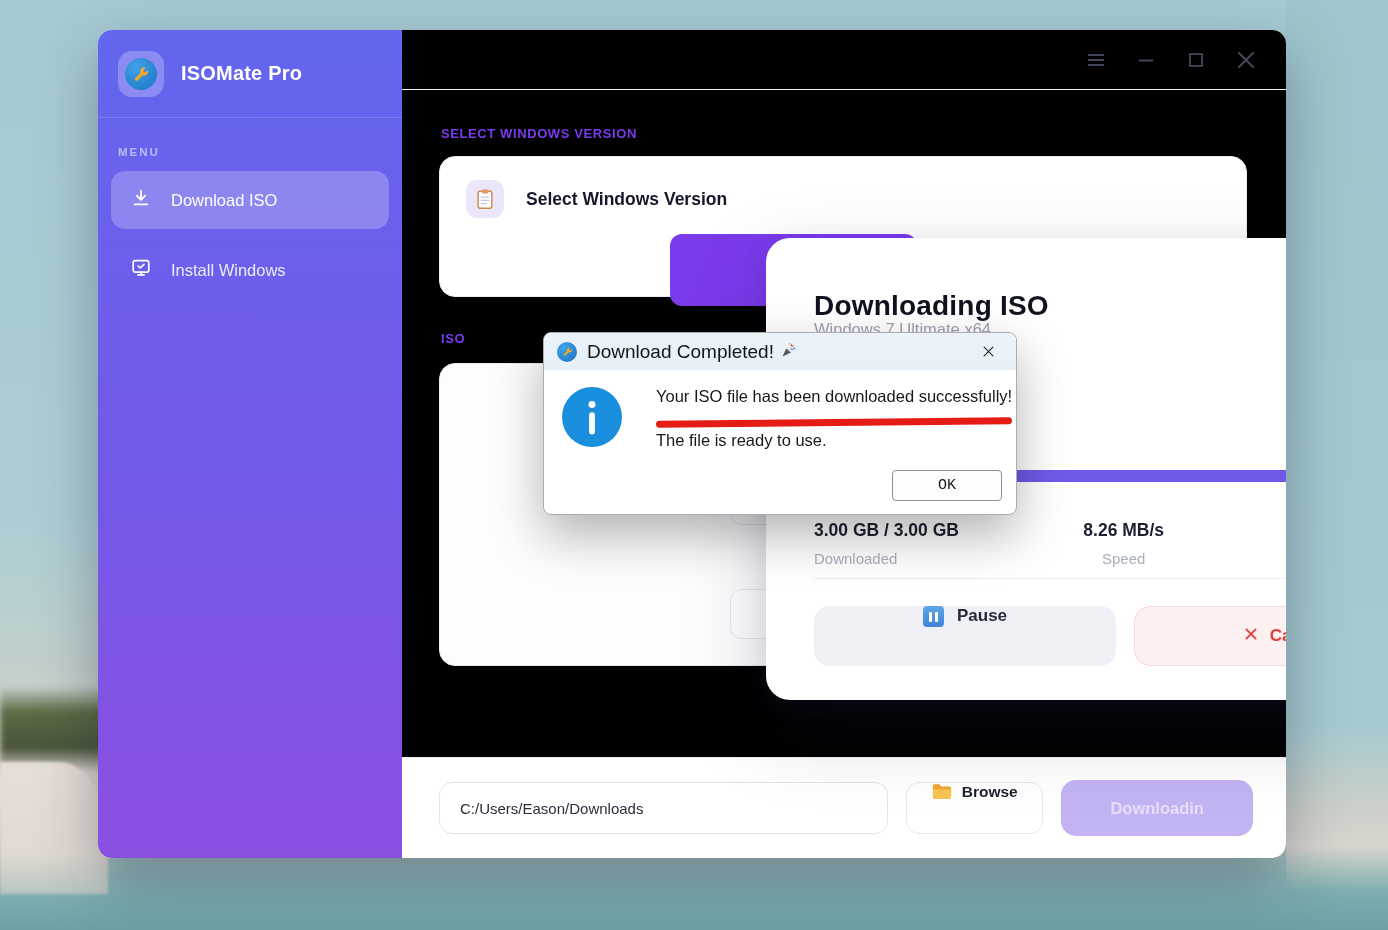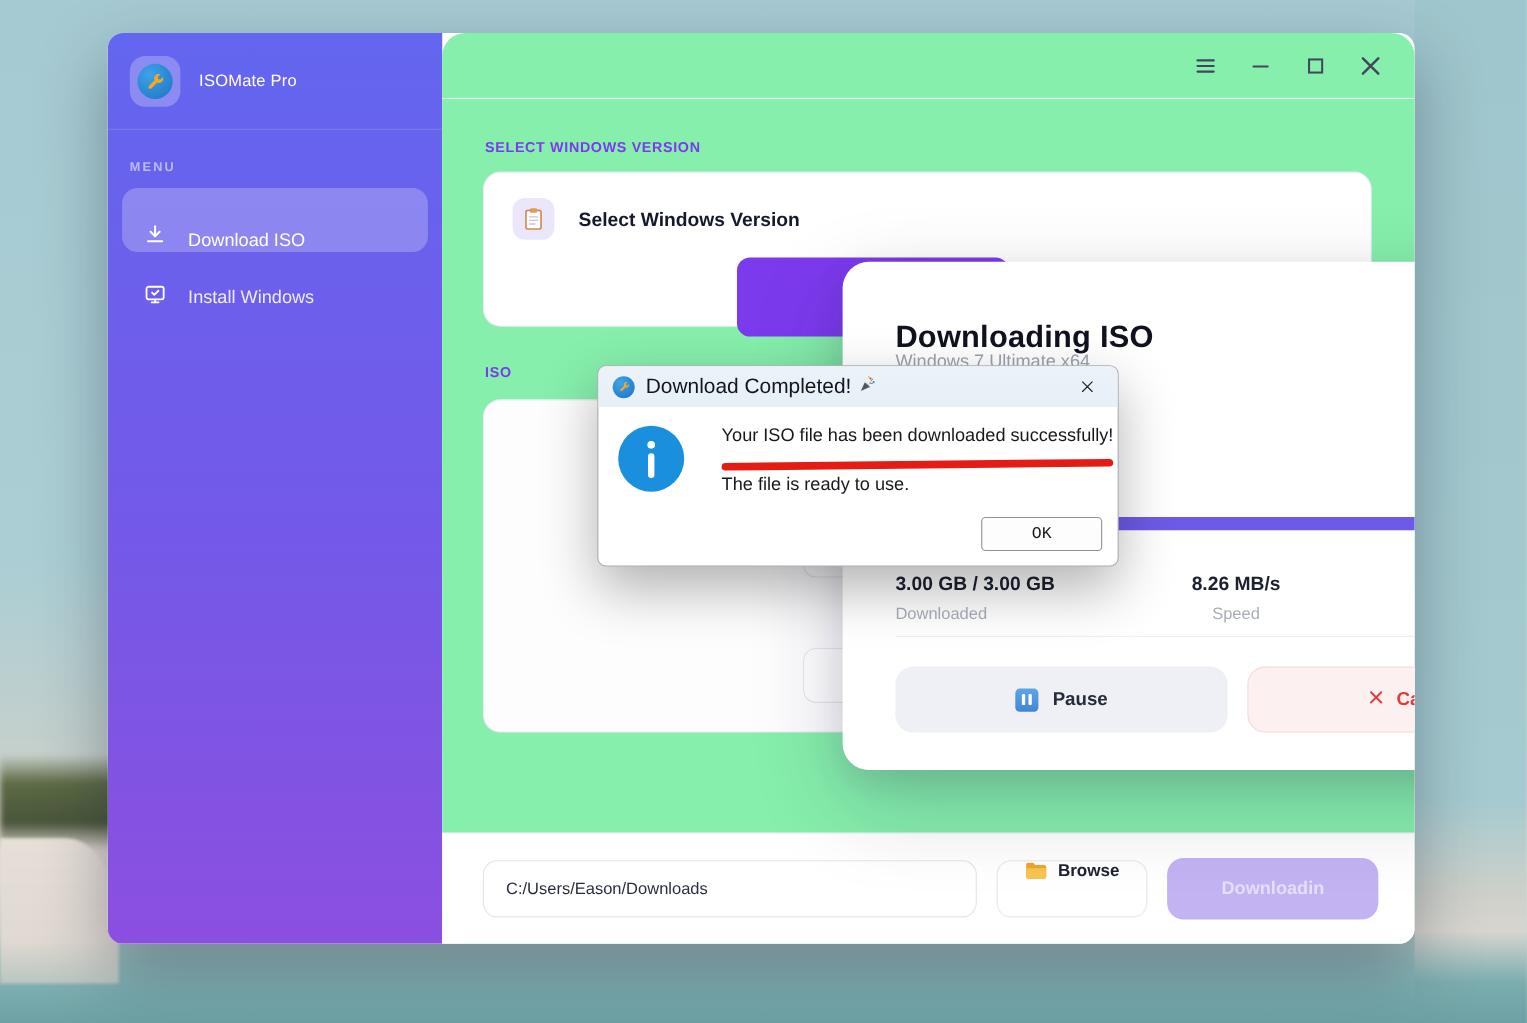--- a/index.html
+++ b/index.html
@@ -26,29 +26,29 @@
     display:flex; overflow:hidden; }
 
   
   .sidebar { width:304px; flex:0 0 304px; background:linear-gradient(180deg,#6366ef 0%,#7459e8 55%,#8b4fe0 100%); color:#fff; }
   .logo-row { height:88px; display:flex; align-items:center; gap:17px; padding:0 20px;
     border-bottom:1px solid rgba(255,255,255,.16); }
   .logo-badge { width:46px; height:46px; border-radius:14px; background:rgba(255,255,255,.25);
     display:flex; align-items:center; justify-content:center; }
   .logo-circle { width:32px; height:32px; border-radius:50%;
     background:radial-gradient(circle at 35% 30%,#3fa2e8,#1b74c4); display:flex; align-items:center; justify-content:center; }
-  .app-title { font-size:15px; font-weight:normal; letter-spacing:.2px; }
+  .app-title { font-size:20px; font-weight:bold; letter-spacing:.2px; }
   .menu-label { margin:28px 0 13px 20px; font-size:11.5px; font-weight:bold; letter-spacing:2px; color:rgba(255,255,255,.55); }
   .nav-item { margin:0 13px; height:58px; border-radius:14px; display:flex; align-items:center;
     gap:19px; padding-left:19px; font-size:16.5px; color:rgba(255,255,255,.88); cursor:pointer; }
-  .nav-item.active { background:rgba(255,255,255,.24); color:#fff;align-items:flex-end; }
+  .nav-item.active { background:rgba(255,255,255,.24); color:#fff; }
   .nav-item + .nav-item { margin-top:12px; }
 
   
-  .main { flex:1; position:relative; background:#86efac;border-radius:21px; }
+  .main { flex:1; position:relative; background:#000000; }
   .titlebar { height:60px; display:flex; align-items:center; justify-content:flex-end;
     gap:14px; padding-right:22px; border-bottom:1px solid #f1f1f5; }
   .win-btn { width:36px; height:32px; display:flex; align-items:center; justify-content:center; cursor:pointer; border-radius:6px; }
 
   .section-label { position:absolute; font-size:13px; font-weight:bold; letter-spacing:.6px; color:#7c3aed; }
   .sec1 { left:39px; top:96px; }
   .sec2 { left:39px; top:301px; z-index:1; }
 
   .card { position:absolute; border:1px solid #eaeaf2; border-radius:16px; background:#fff; }
   .card1 { left:37px; top:126px; width:808px; height:141px; }
@@ -84,21 +84,21 @@
   .progress-bar { position:absolute; left:48px; top:232px; width:620px; height:12px; border-radius:6px; background:#6d5be8; }
   .stats { position:absolute; left:48px; right:50px; top:266px; display:flex; }
   .stat { width:33.3%;margin-top:16px; }
   .stat.mid { text-align:center; }
   .stat.right { text-align:right; }
   .stat-val { font-size:17.5px; font-weight:bold; color:#1c2130; }
   .stat-lbl { margin-top:9px; font-size:15px; color:#a8aeba; }
   .modal-divider { position:absolute; left:48px; right:50px; top:340px; height:1px; background:#ededf3; }
   .pause-btn { position:absolute; left:48px; top:368px; width:302px; height:60px; border:none; border-radius:16px;
     background:#eef0f6; font-size:17px; font-weight:bold; color:#262b3b; cursor:pointer;
-    display:flex; align-items:center; justify-content:center; gap:13px; font-family:"Liberation Sans",sans-serif; }
+    display:flex; justify-content:center; gap:13px; font-family:"Liberation Sans",sans-serif; }
   .pause-glyph { width:21px; height:21px; border-radius:4px; background:linear-gradient(180deg,#5fa5ea,#3f85d6);
     display:flex; align-items:center; justify-content:center; gap:3px; }
   .pause-glyph i { display:block; width:3px; height:10px; background:#fff; border-radius:1px; }
   .cancel-btn { position:absolute; left:368px; top:368px; width:300px; height:60px; border:1px solid #f6dada; border-radius:16px;
     background:#fdf0f0; font-size:17px; font-weight:bold; color:#e23b3b; cursor:pointer;
     display:flex; align-items:center; justify-content:center; gap:11px; font-family:"Liberation Sans",sans-serif; }
 
   
   .msgbox { position:absolute; left:543px; top:332px; width:474px; height:183px; z-index:10;
     background:#fff; border:1px solid #a9adb5; border-radius:8px; overflow:hidden;

